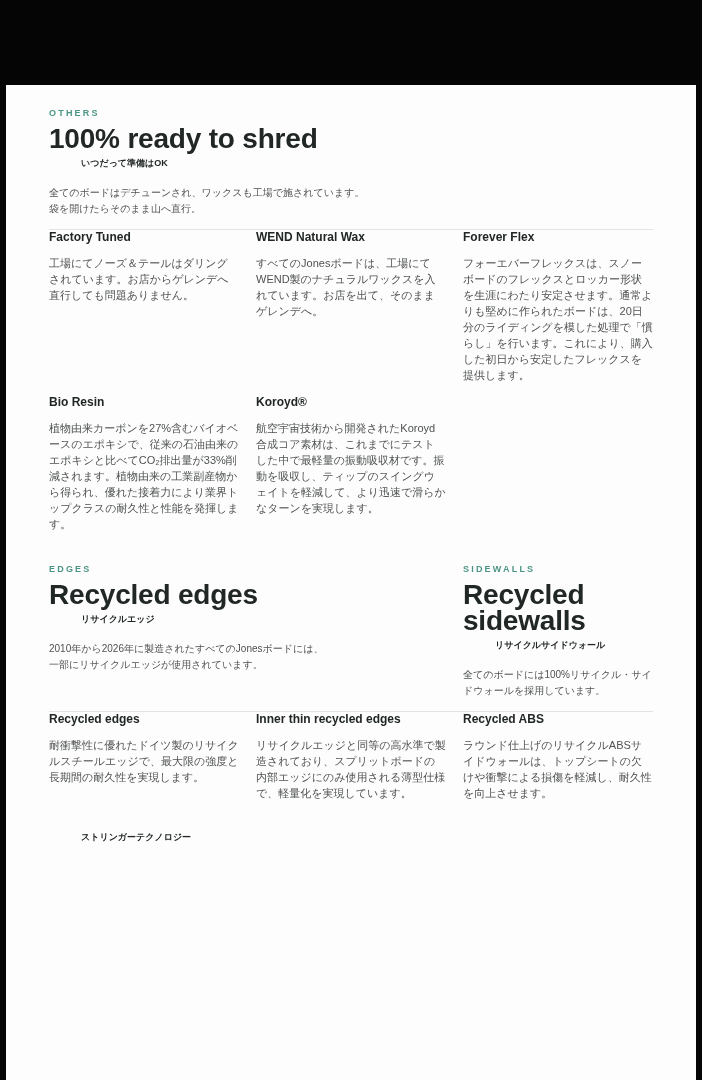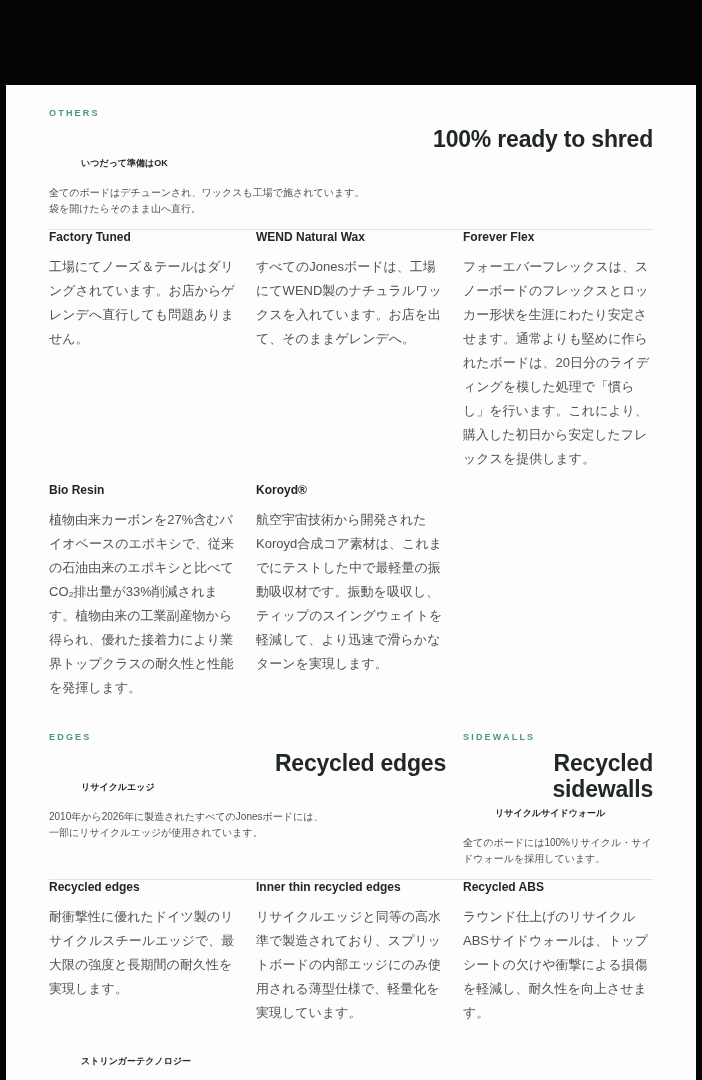--- a/index.html
+++ b/index.html
@@ -28,43 +28,43 @@
     overflow:hidden;
   }
   .content{
     padding:23px 43px 0 43px;
   }
   .eyebrow{
     font-size:9px;font-weight:700;letter-spacing:2.2px;
     color:var(--accent);text-transform:uppercase;
   }
   .h1{
-    font-size:23px;font-weight:700;letter-spacing:-0.2px;
-    color:var(--heading);margin-top:8px;line-height:26px;text-align:right;
+    font-size:28px;font-weight:700;letter-spacing:-0.2px;
+    color:var(--heading);margin-top:8px;line-height:26px;
   }
   .jp-sub{
     font-size:9px;font-weight:700;color:var(--heading);margin-top:5px;margin-left:32px;
   }
   .intro{
     font-size:10px;line-height:16px;color:var(--body);margin-top:15px;
   }
   .intro span{display:block;}
   .divider{
     border:none;border-top:1px solid var(--divider);margin-top:12px;
   }
   .feature-grid{
     display:grid;
     grid-template-columns:190px 190px 190px;
     column-gap:17px;row-gap:12px;
   }
   .f-title{
     font-size:12px;font-weight:700;color:var(--heading);line-height:14px;
   }
   .f-body{
-    font-size:13px;line-height:24px;color:var(--body);margin-top:11px;
+    font-size:11px;line-height:16px;color:var(--body);margin-top:11px;
   }
   .dual-head{
     display:grid;
     grid-template-columns:397px 190px;
     column-gap:17px;
   }
   .section-gap{margin-top:32px;}
   .section-gap-sm{margin-top:30px;}
   .stringer-intro{max-width:437px;}
 </style>

